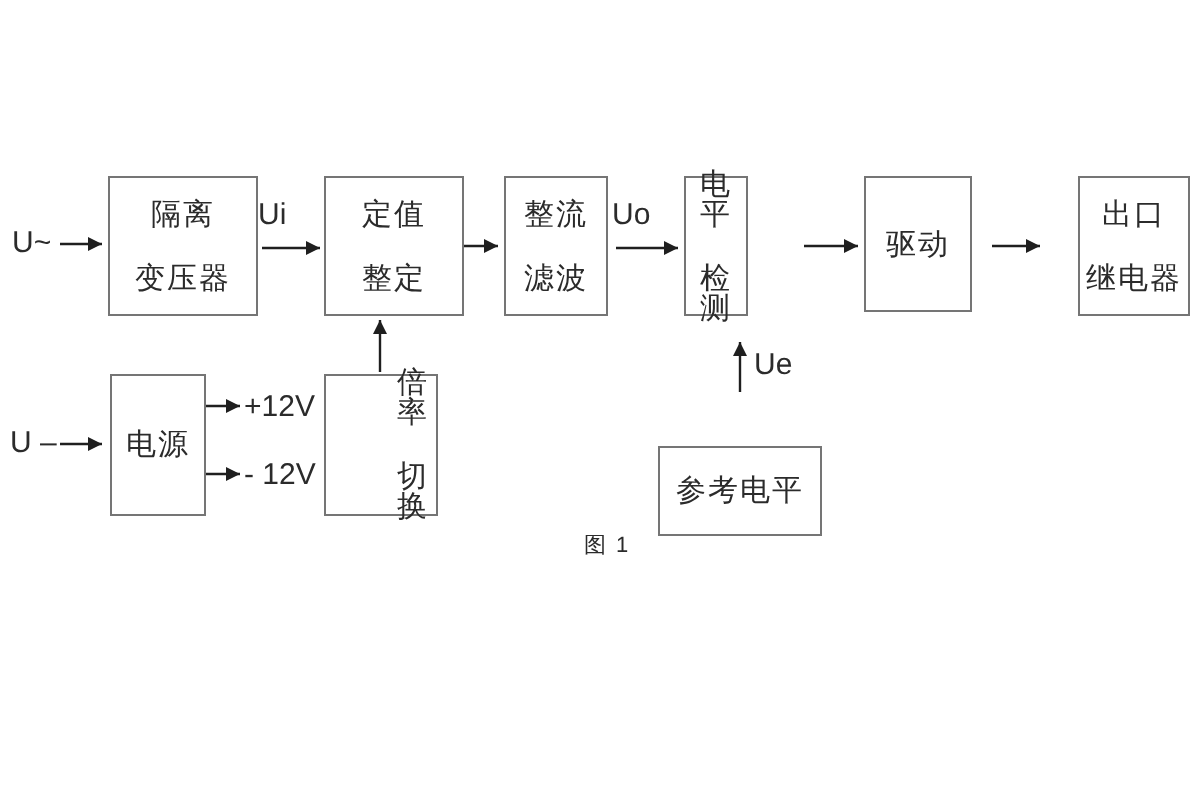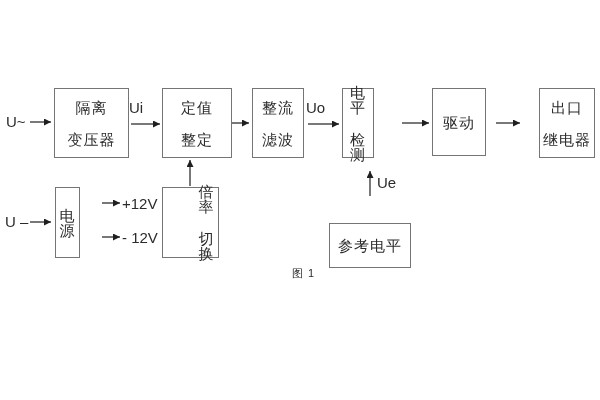--- a/index.html
+++ b/index.html
@@ -100,21 +100,21 @@
 
   <div class="block" style="left:432px; top:88px; width:54px; height:68px;">
     <span>驱动</span>
   </div>
 
   <div class="block" style="left:539px; top:88px; width:56px; height:70px;">
     <span>出口</span>
     <span>继电器</span>
   </div>
 
-  <div class="block" style="left:55px; top:187px; width:25px; height:71px;">
+  <div class="block" style="left:55px; top:187px; width:48px; height:71px;">
     <span>电源</span>
   </div>
 
   <div class="block" style="left:162px; top:187px; width:57px; height:71px;padding-left:32px;">
     <span>倍率</span>
     <span>切换</span>
   </div>
 
   <div class="block" style="left:329px; top:197px; width:82px; height:45px;margin-top:26px;">
     <span>参考电平</span>

